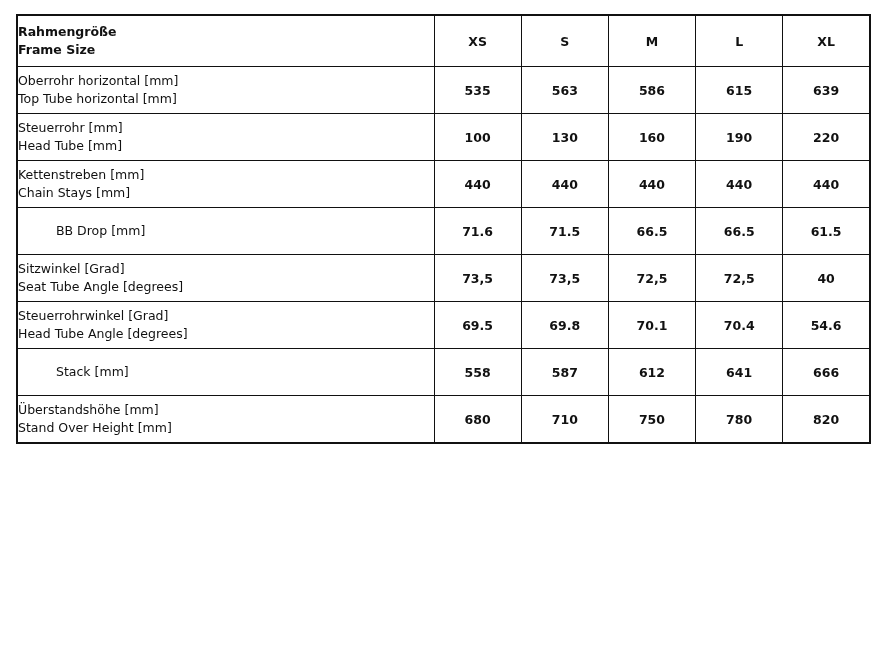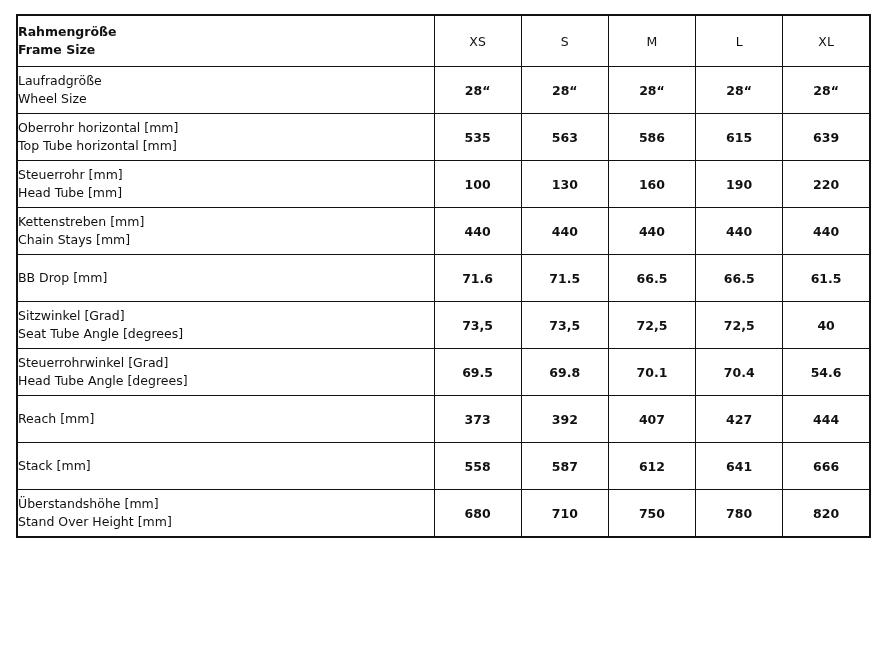--- a/index.html
+++ b/index.html
@@ -46,27 +46,27 @@
   .header-row .label-cell {
     font-weight: bold;
   }
   .val-cell {
     text-align: center;
     font-size: 12.5px;
     font-weight: bold;
     color: #111111;
   }
   .header-row .val-cell {
-    font-weight: normal;
+    font-weight: bold;
     font-size: 12.5px;
     margin-left: 48px;
   }
   tr.header-row td { height: 50px; }
   tr.data-row td { height: 46px; }
-  tr.single-row .label-cell .de { display: block; }
+  tr.single-row .label-cell .de { display: block; margin-left: 38px; }
 </style>
 </head>
 <body>
 
 <div class="geo-table-wrap">
   <table class="geo">
     <colgroup>
       <col class="label-col">
       <col class="size-col">
       <col class="size-col">
@@ -79,31 +79,20 @@
     <tr class="header-row">
           <td class="label-cell">
             <span class="de">Rahmengröße</span>
             <span class="en">Frame Size</span>
           </td>
           <td class="val-cell">XS</td>
           <td class="val-cell">S</td>
           <td class="val-cell">M</td>
           <td class="val-cell">L</td>
           <td class="val-cell">XL</td>
-        </tr>
-        <tr class="data-row">
-          <td class="label-cell">
-            <span class="de">Laufradgröße</span>
-            <span class="en">Wheel Size</span>
-          </td>
-          <td class="val-cell">28“</td>
-          <td class="val-cell">28“</td>
-          <td class="val-cell">28“</td>
-          <td class="val-cell">28“</td>
-          <td class="val-cell">28“</td>
         </tr>
         <tr class="data-row">
           <td class="label-cell">
             <span class="de">Oberrohr horizontal [mm]</span>
             <span class="en">Top Tube horizontal [mm]</span>
           </td>
           <td class="val-cell">535</td>
           <td class="val-cell">563</td>
           <td class="val-cell">586</td>
           <td class="val-cell">615</td>
@@ -158,30 +147,20 @@
             <span class="en">Head Tube Angle [degrees]</span>
           </td>
           <td class="val-cell">69.5</td>
           <td class="val-cell">69.8</td>
           <td class="val-cell">70.1</td>
           <td class="val-cell">70.4</td>
           <td class="val-cell">54.6</td>
         </tr>
         <tr class="data-row single-row">
           <td class="label-cell">
-            <span class="de">Reach [mm]</span>
-          </td>
-          <td class="val-cell">373</td>
-          <td class="val-cell">392</td>
-          <td class="val-cell">407</td>
-          <td class="val-cell">427</td>
-          <td class="val-cell">444</td>
-        </tr>
-        <tr class="data-row single-row">
-          <td class="label-cell">
             <span class="de">Stack [mm]</span>
           </td>
           <td class="val-cell">558</td>
           <td class="val-cell">587</td>
           <td class="val-cell">612</td>
           <td class="val-cell">641</td>
           <td class="val-cell">666</td>
         </tr>
         <tr class="data-row">
           <td class="label-cell">

